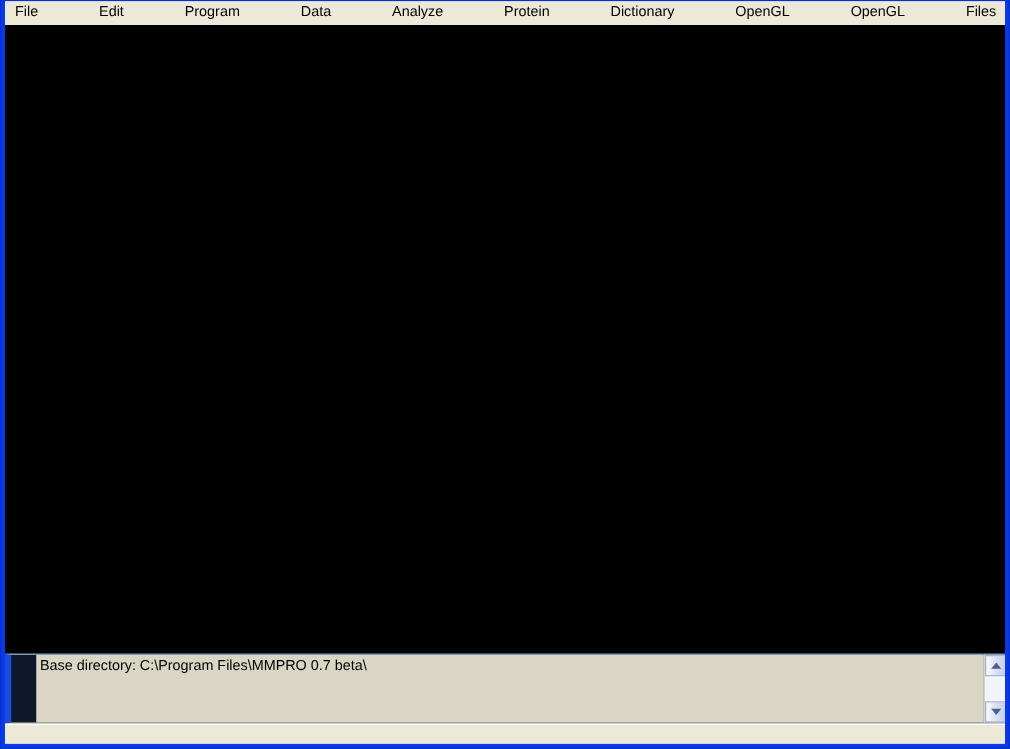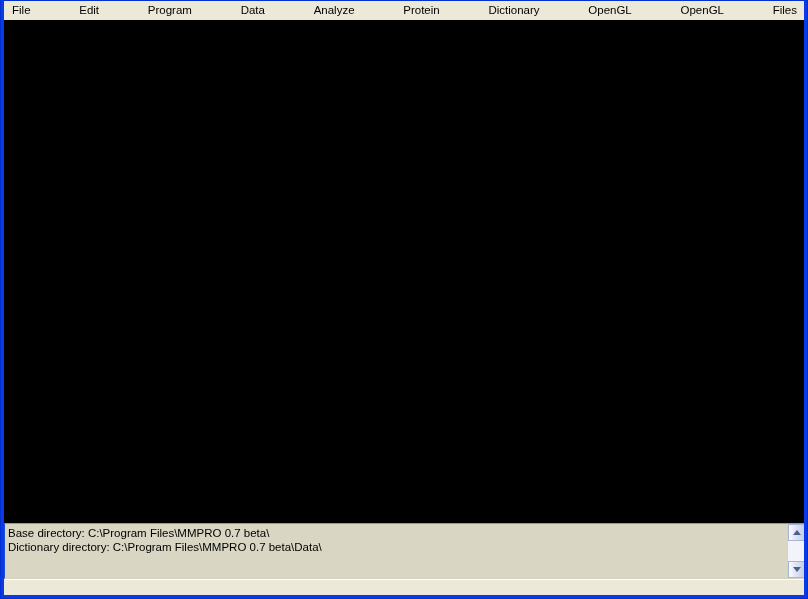--- a/index.html
+++ b/index.html
@@ -171,24 +171,25 @@
     background: #000000;
     min-height: 0;
   }
 
   
   .log-wrap {
     flex: 0 0 56px;
     height: 56px;
     display: flex;
     border-top: 1px solid #7f9db9;
-    border-left: 1px solid #1d4ed8;
+    border-left: 5px solid #1d4ed8;
     border-bottom: 1px solid #d6d2c2;
     background: #0f172a;
     box-sizing: border-box;
+    padding-left: 20px;
   }
   .log-text {
     flex: 1 1 auto;
     padding: 2px 0 0 3px;
     overflow: hidden;
     background: #d9d6c4;
   }
   .log-line {
     font-size: 11.5px;
     color: #000000;
@@ -273,21 +274,20 @@
       <div class="menu-item">OpenGL</div>
       <div class="menu-item">OpenGL</div>
       <div class="menu-item">Files</div>
     </div>
 
     <div class="gl-canvas"></div>
 
     <div class="log-wrap">
       <div class="log-text">
         <div class="log-line">Base directory: C:\Program Files\MMPRO 0.7 beta\</div>
-        <div class="log-line">Dictionary directory: C:\Program Files\MMPRO 0.7 beta\Data\</div>
       </div>
       <div class="scrollbar">
         <div class="sb-btn up">
           <span class="sb-arrow"></span>
         </div>
         <div class="sb-track"></div>
         <div class="sb-btn down">
           <span class="sb-arrow"></span>
         </div>
       </div>

